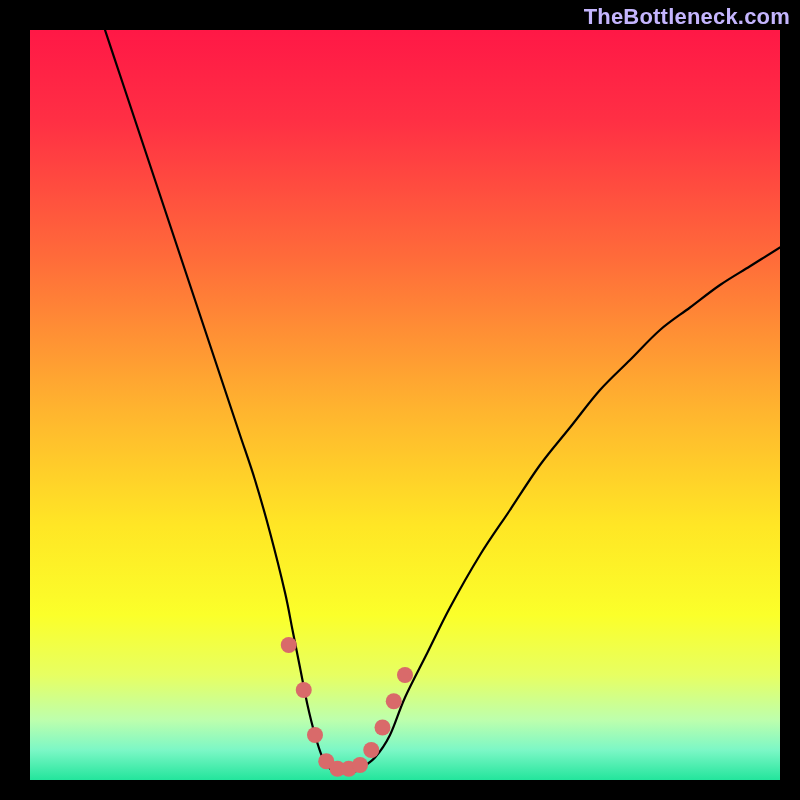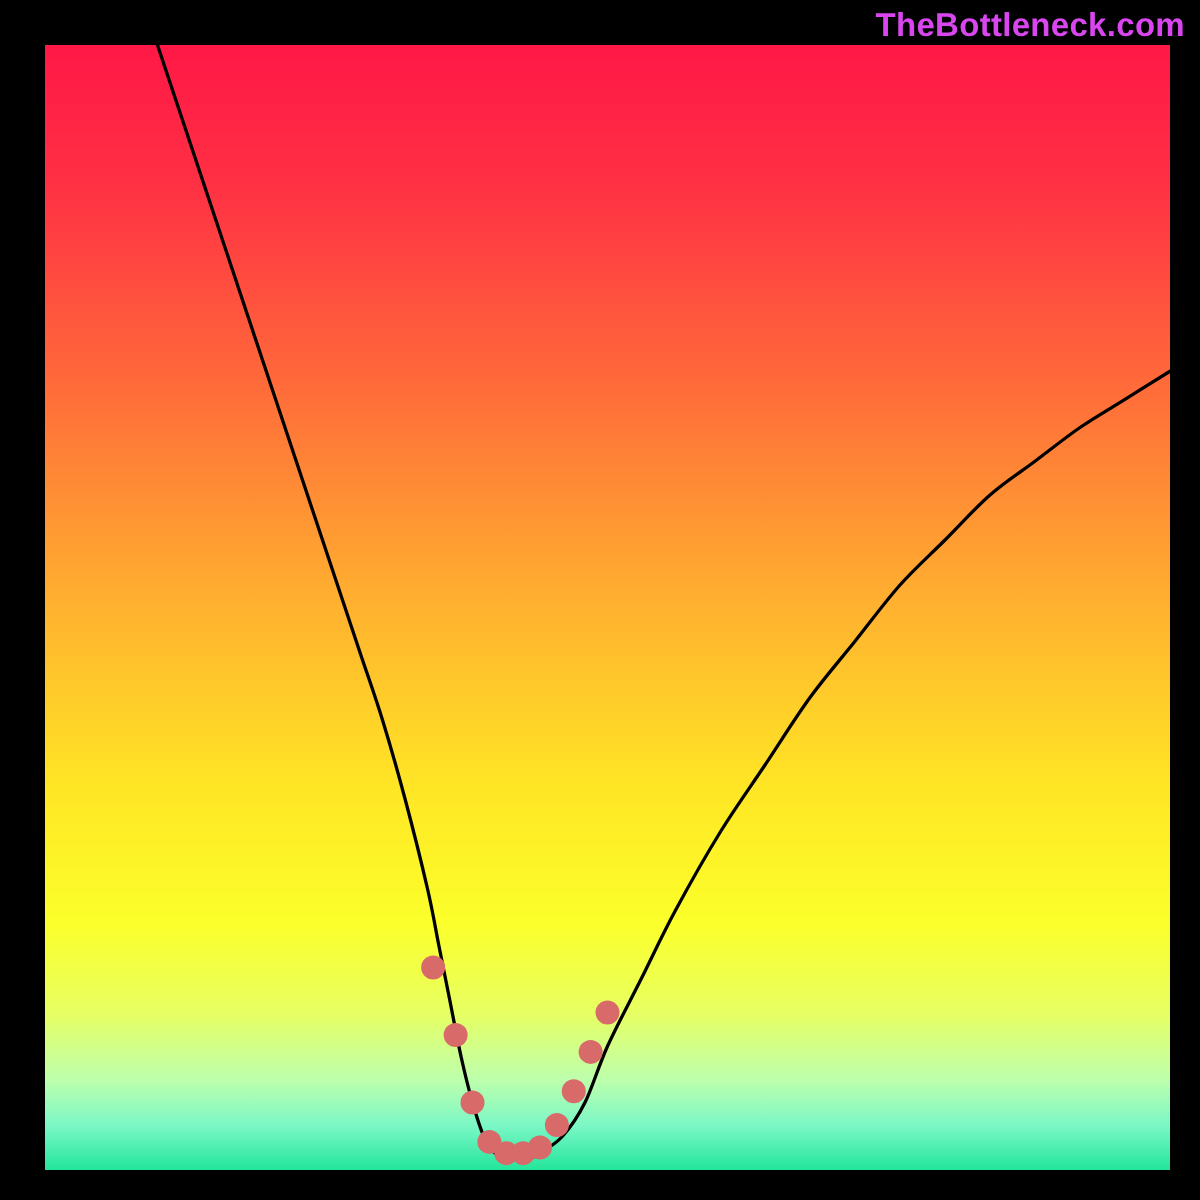--- a/index.html
+++ b/index.html
@@ -14,21 +14,21 @@
   .frame {
     position: relative;
     width: 800px;
     height: 800px;
     background: #000;
   }
   .watermark {
     position: absolute;
     top: 4px;
     right: 10px;
-    color: #d946ef;
+    color: #c4b5fd;
     font-size: 22px;
     font-weight: 600;
     letter-spacing: 0.2px;
     z-index: 10;
   }
   .plot-area {
     position: absolute;
     left: 30px;
     top: 30px;
     width: 750px;

